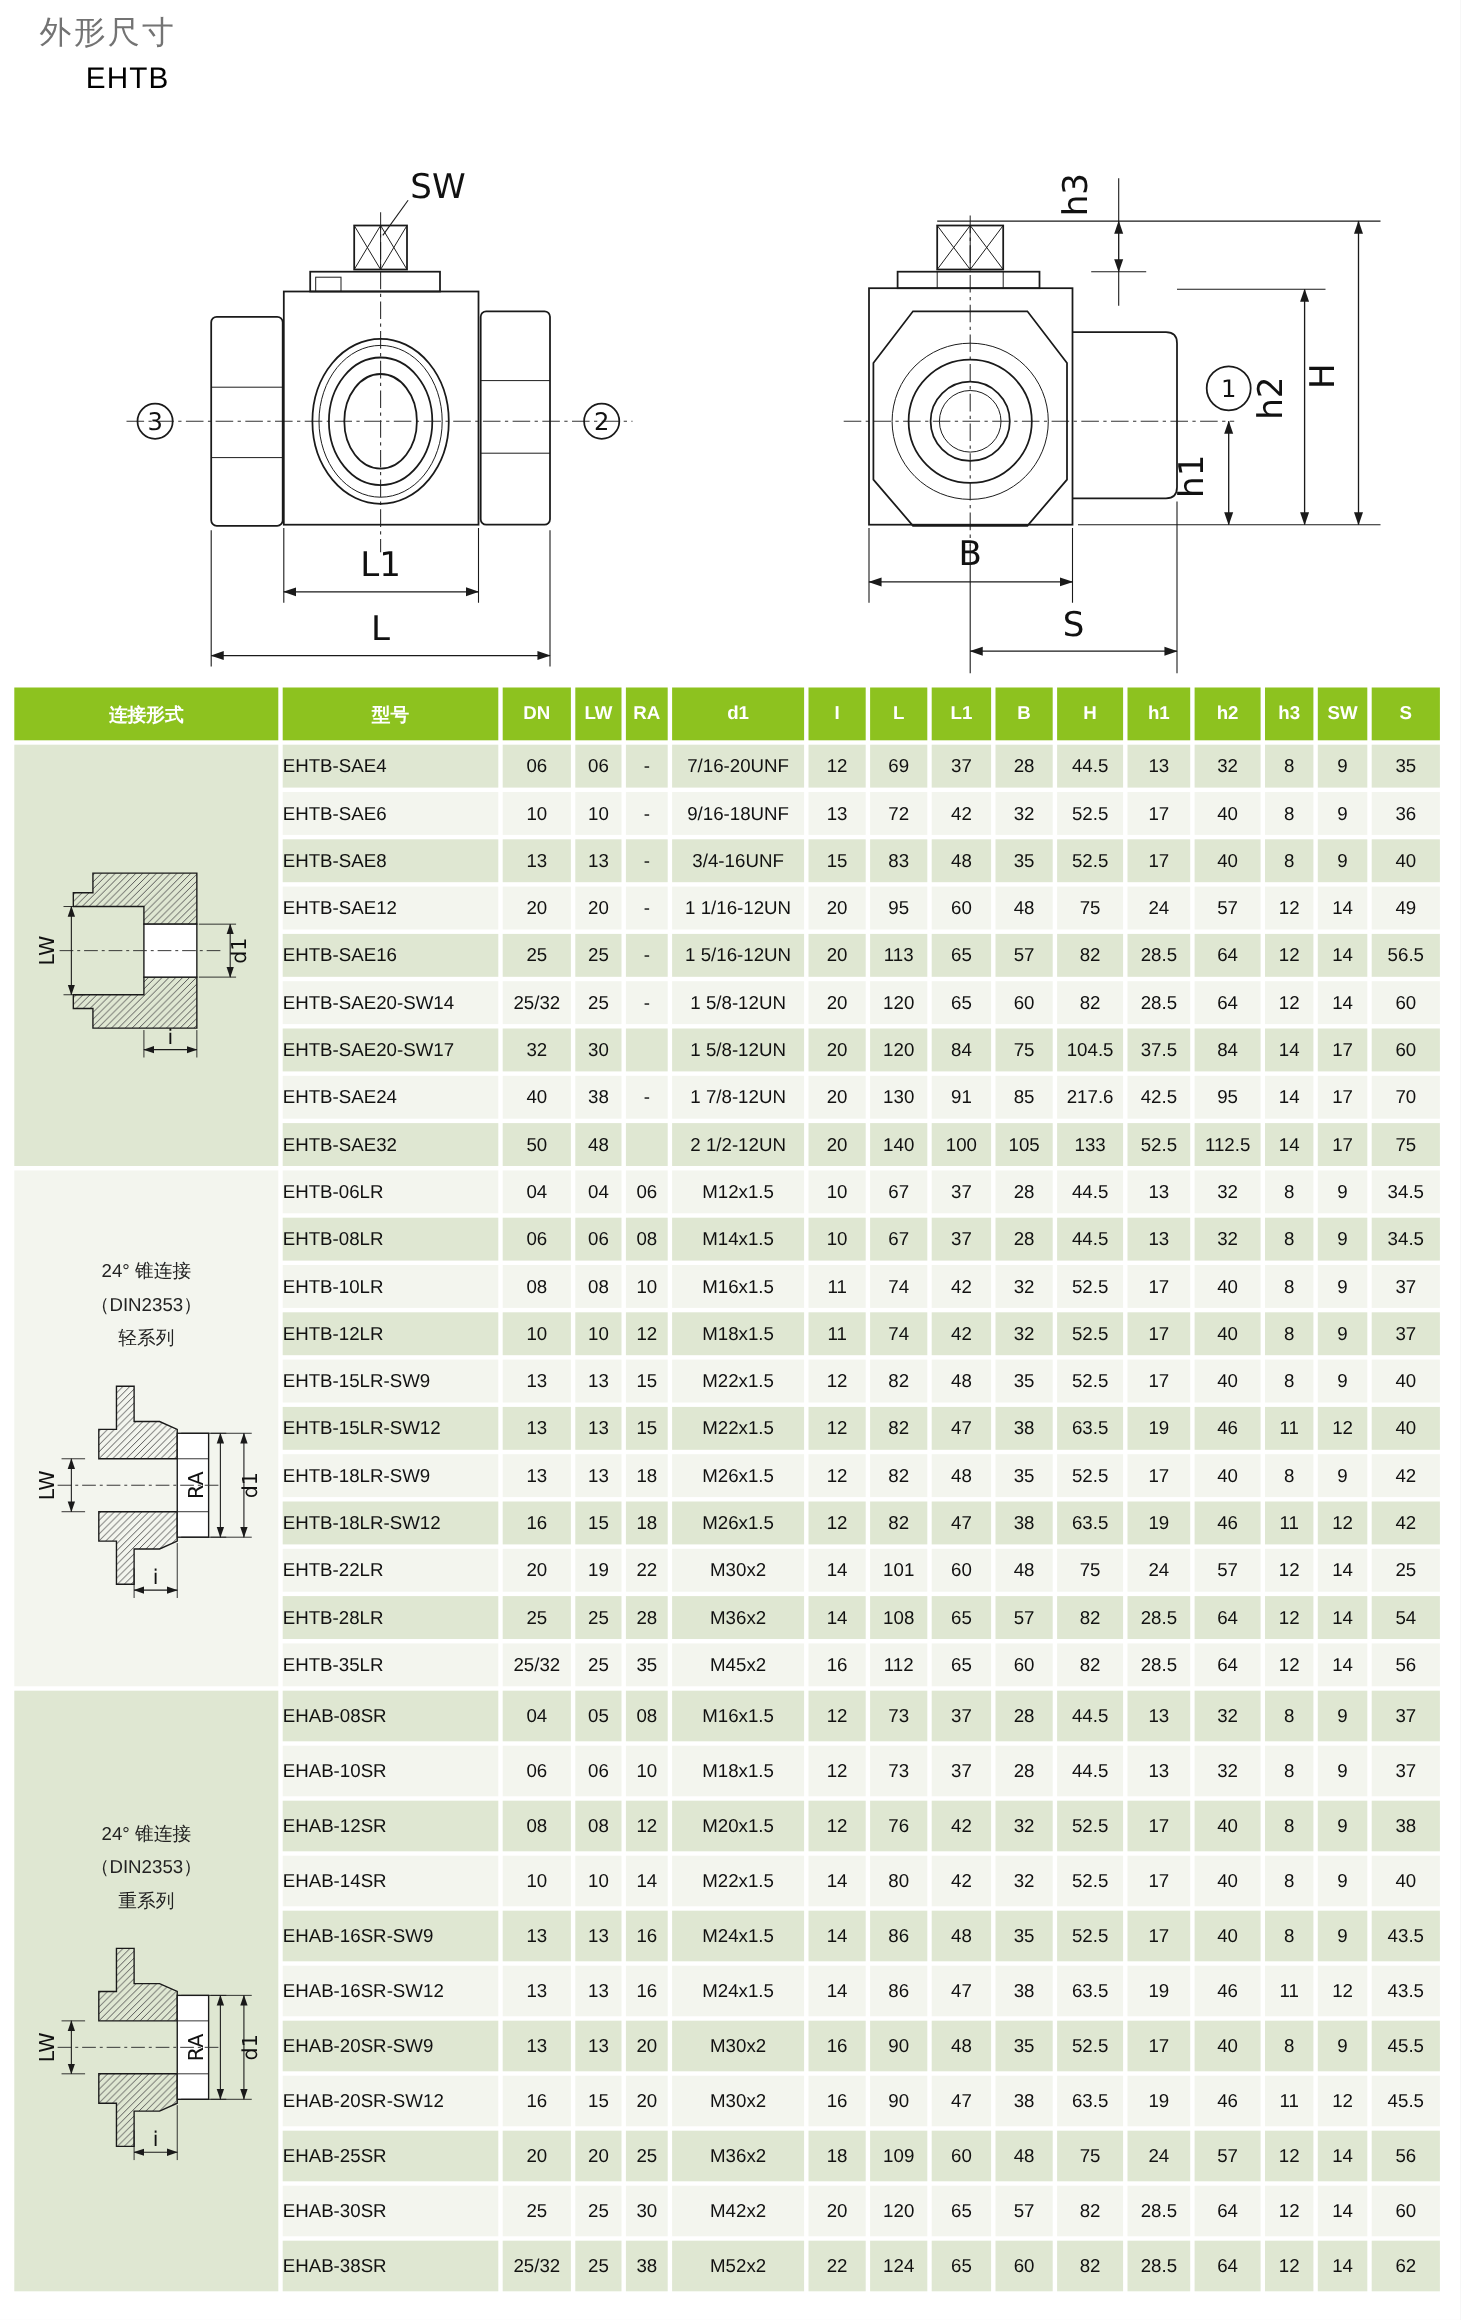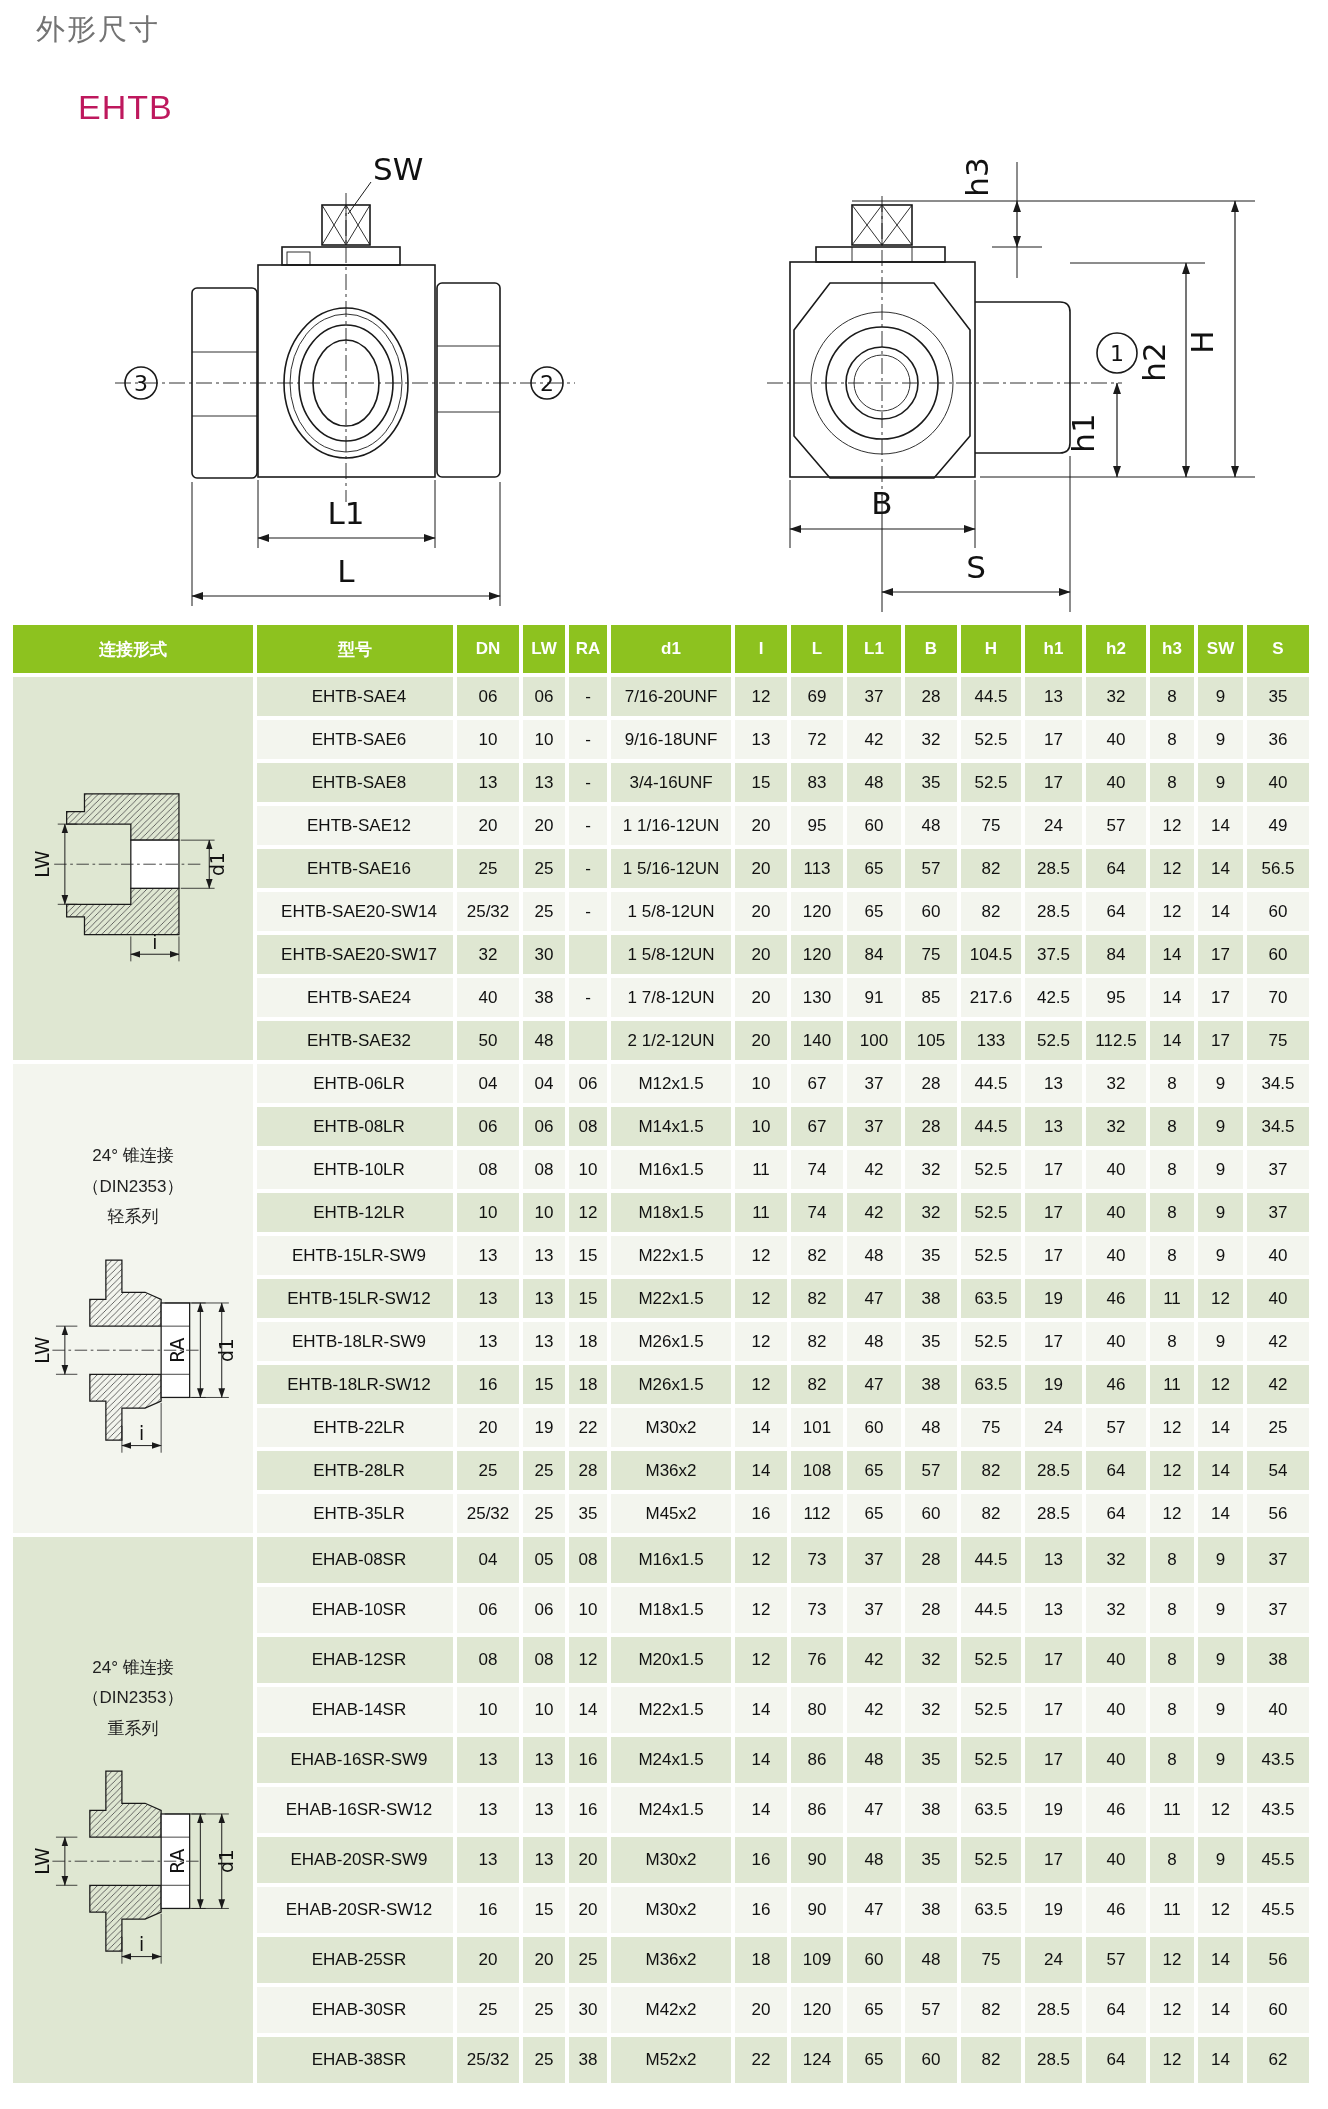--- a/index.html
+++ b/index.html
@@ -1,34 +1,34 @@
 <!DOCTYPE html>
 <html><head>
 <meta charset="utf-8">
 <style>
   html,body{margin:0;padding:0;background:#e8e8e8;}
   .page{position:relative;width:1328px;height:2109px;background:#ffffff;
         font-family:"Liberation Sans",sans-serif;color:#111;overflow:hidden;}
   .title{position:absolute;left:36px;top:10px;font-family:"Liberation Serif","DejaVu Serif",serif;
          font-size:29px;letter-spacing:2px;color:#737373;}
-  .subtitle{position:absolute;left:78px;top:88px;font-size:34px;color:#be185d;letter-spacing:1px;}
+  .subtitle{position:absolute;left:78px;top:56px;font-size:27px;color:#000000;letter-spacing:1px;}
   .drawfig{position:absolute;left:30px;top:100px;}
   svg text{font-family:"DejaVu Sans","Liberation Sans",sans-serif;}
   .ln{stroke:#1a1a1a;fill:none;stroke-width:1.6;}
   .lnt{stroke:#1a1a1a;fill:none;stroke-width:0.9;}
   .cl{stroke:#333;fill:none;stroke-width:1;stroke-dasharray:16 4 3 4;}
   .ext{stroke:#1a1a1a;fill:none;stroke-width:1;}
   .dim{stroke:#1a1a1a;fill:none;stroke-width:1.2;}
   .dt{font-size:31px;fill:#111;}
   .dts{font-size:22px;fill:#111;}
   .spec{position:absolute;left:9px;top:621px;border-collapse:separate;border-spacing:4px;}
   .spec th{background:var(--hdr);color:var(--hdrtx);font-weight:bold;font-size:17px;height:48px;padding:0 2px;}
   .spec td{font-size:17px;padding:0 2px;}
   .spec td.num{text-align:center;}
-  .spec td.model{text-align:center;padding-left:10px;white-space:nowrap;}
+  .spec td.model{text-align:left;padding-left:0;white-space:nowrap;}
   .spec td.rsm{height:39px;}
   .spec td.rlg{height:46px;}
   .green{background:var(--rowg);}
   .light{background:var(--rowl);}
   .sec{vertical-align:middle;text-align:center;}
   .seclabel{font-size:17px;line-height:1.8;color:#222;margin:6px 0 14px 0;}
   .secdraw{display:inline-block;}
 </style>
 </head>
 <body>

